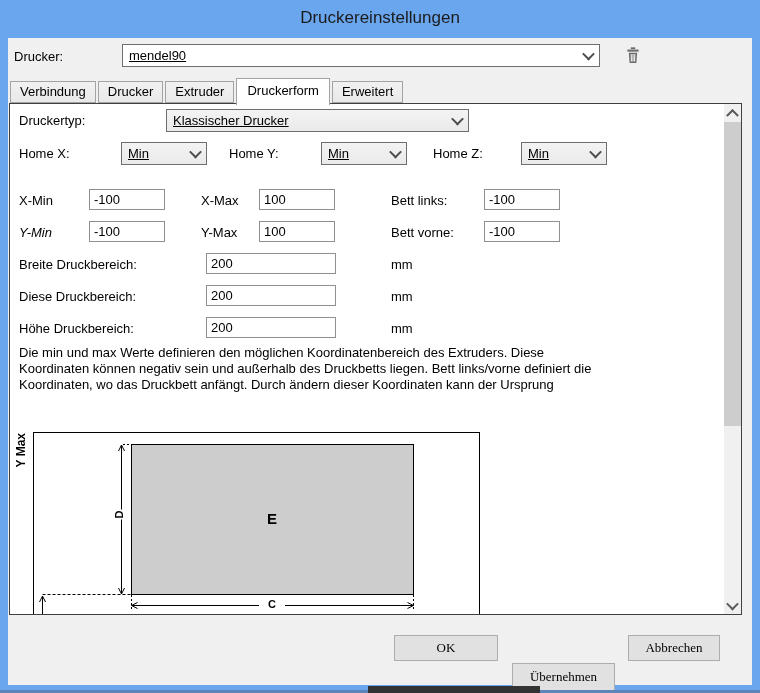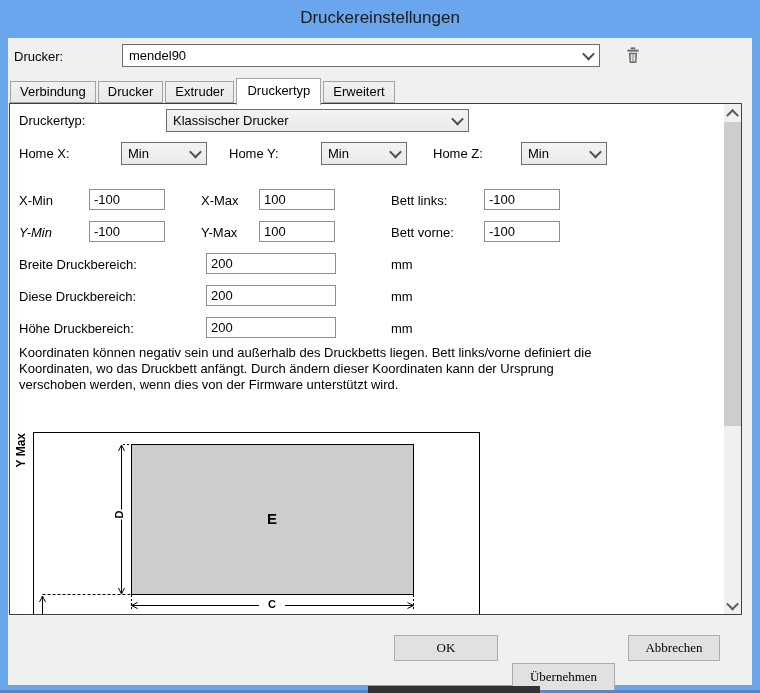--- a/index.html
+++ b/index.html
@@ -12,21 +12,21 @@
   .abs{position:absolute;}
   .lbl{position:absolute;font-size:13px;white-space:nowrap;}
   .tbox{
     position:absolute;background:#fff;border:1px solid #8f8f8f;
     font-size:13px;padding:1px 4px;box-sizing:border-box;
     font-family:"Liberation Sans", sans-serif;outline:none;
   }
   .combo{
     position:absolute;border:1px solid #6e6e6e;box-sizing:border-box;
     display:flex;align-items:center;font-size:13px;padding:0 6px;
-    background:linear-gradient(#f3f3f3,#eaeaea);cursor:default;
+    background:linear-gradient(#f3f3f3,#eaeaea);cursor:default;text-decoration:underline;
   }
   .combo.white{background:#fff;}
   .chev-down{
     width:7px;height:7px;border-left:2px solid #4d4d4d;border-bottom:2px solid #4d4d4d;
     transform:rotate(-45deg) translate(1px,-1px);margin-left:auto;flex:0 0 auto;
   }
   .btn{
     position:absolute;background:#e1e1e1;border:1px solid #adadad;
     font-size:13px;font-family:Liberation Serif, serif;
     display:flex;align-items:center;justify-content:center;box-sizing:border-box;
@@ -66,21 +66,21 @@
     <line x1="6.4" y1="7.2" x2="6.6" y2="13.8" stroke="#f0f0f0" stroke-width="1"></line>
     <line x1="8" y1="7.2" x2="8" y2="13.8" stroke="#f0f0f0" stroke-width="1"></line>
     <line x1="9.6" y1="7.2" x2="9.4" y2="13.8" stroke="#f0f0f0" stroke-width="1"></line>
   </svg>
 </div>
 
 <div class="abs" style="left:10px;top:78px;height:27px;display:flex;align-items:center;z-index:3;">
   <div class="tab" style="margin-bottom:0;">Verbindung</div>
   <div class="tab">Drucker</div>
   <div class="tab">Extruder</div>
-  <div class="tab active">Druckertyp</div>
+  <div class="tab active">Druckerform</div>
   <div class="tab">Erweitert</div>
 </div>
 
 <div class="abs" style="left:9px;top:103px;width:733px;height:512px;background:#fff;border:1px solid #404040;box-sizing:border-box;overflow:hidden;">
 
   <div class="lbl" style="left:9px;top:9px;">Druckertyp:</div>
   <div class="combo" style="left:156px;top:5px;width:303px;height:23px;">
     <span>Klassischer Drucker</span>
     <span class="chev-down"></span>
   </div>
@@ -121,23 +121,23 @@
 
   <div class="lbl" style="left:9px;top:185px;">Diese Druckbereich:</div>
   <input class="tbox" style="left: 196px; top: 181px; width: 130px; height: 21px;" value="200">
   <div class="lbl" style="left:381px;top:185px;">mm</div>
 
   <div class="lbl" style="left:9px;top:217px;">Höhe Druckbereich:</div>
   <input class="tbox" style="left: 196px; top: 213px; width: 130px; height: 21px;" value="200">
   <div class="lbl" style="left:381px;top:217px;">mm</div>
 
   <div class="abs" style="left:9px;top:241px;width:640px;font-size:13px;line-height:16px;">
+    <div>Die min und max Werte definieren den möglichen Koordinatenbereich des Extruders. Diese</div>
     <div>Koordinaten können negativ sein und außerhalb des Druckbetts liegen. Bett links/vorne definiert die</div>
     <div>Koordinaten, wo das Druckbett anfängt. Durch ändern dieser Koordinaten kann der Ursprung</div>
-    <div>verschoben werden, wenn dies von der Firmware unterstützt wird.</div>
   </div>
 
   <svg class="abs" style="left:23px;top:328px;" width="447" height="184" viewBox="0 0 447 184">
 
     <rect x="0.5" y="0.5" width="446" height="196" fill="#ffffff" stroke="#000"></rect>
 
     <rect x="98.5" y="12.5" width="282" height="150" fill="#cdcdcd" stroke="#000"></rect>
 
     <line x1="88.5" y1="13" x2="88.5" y2="162" stroke="#000"></line>
     <polyline points="85.5,19 88.5,13 91.5,19" fill="none" stroke="#000"></polyline>

